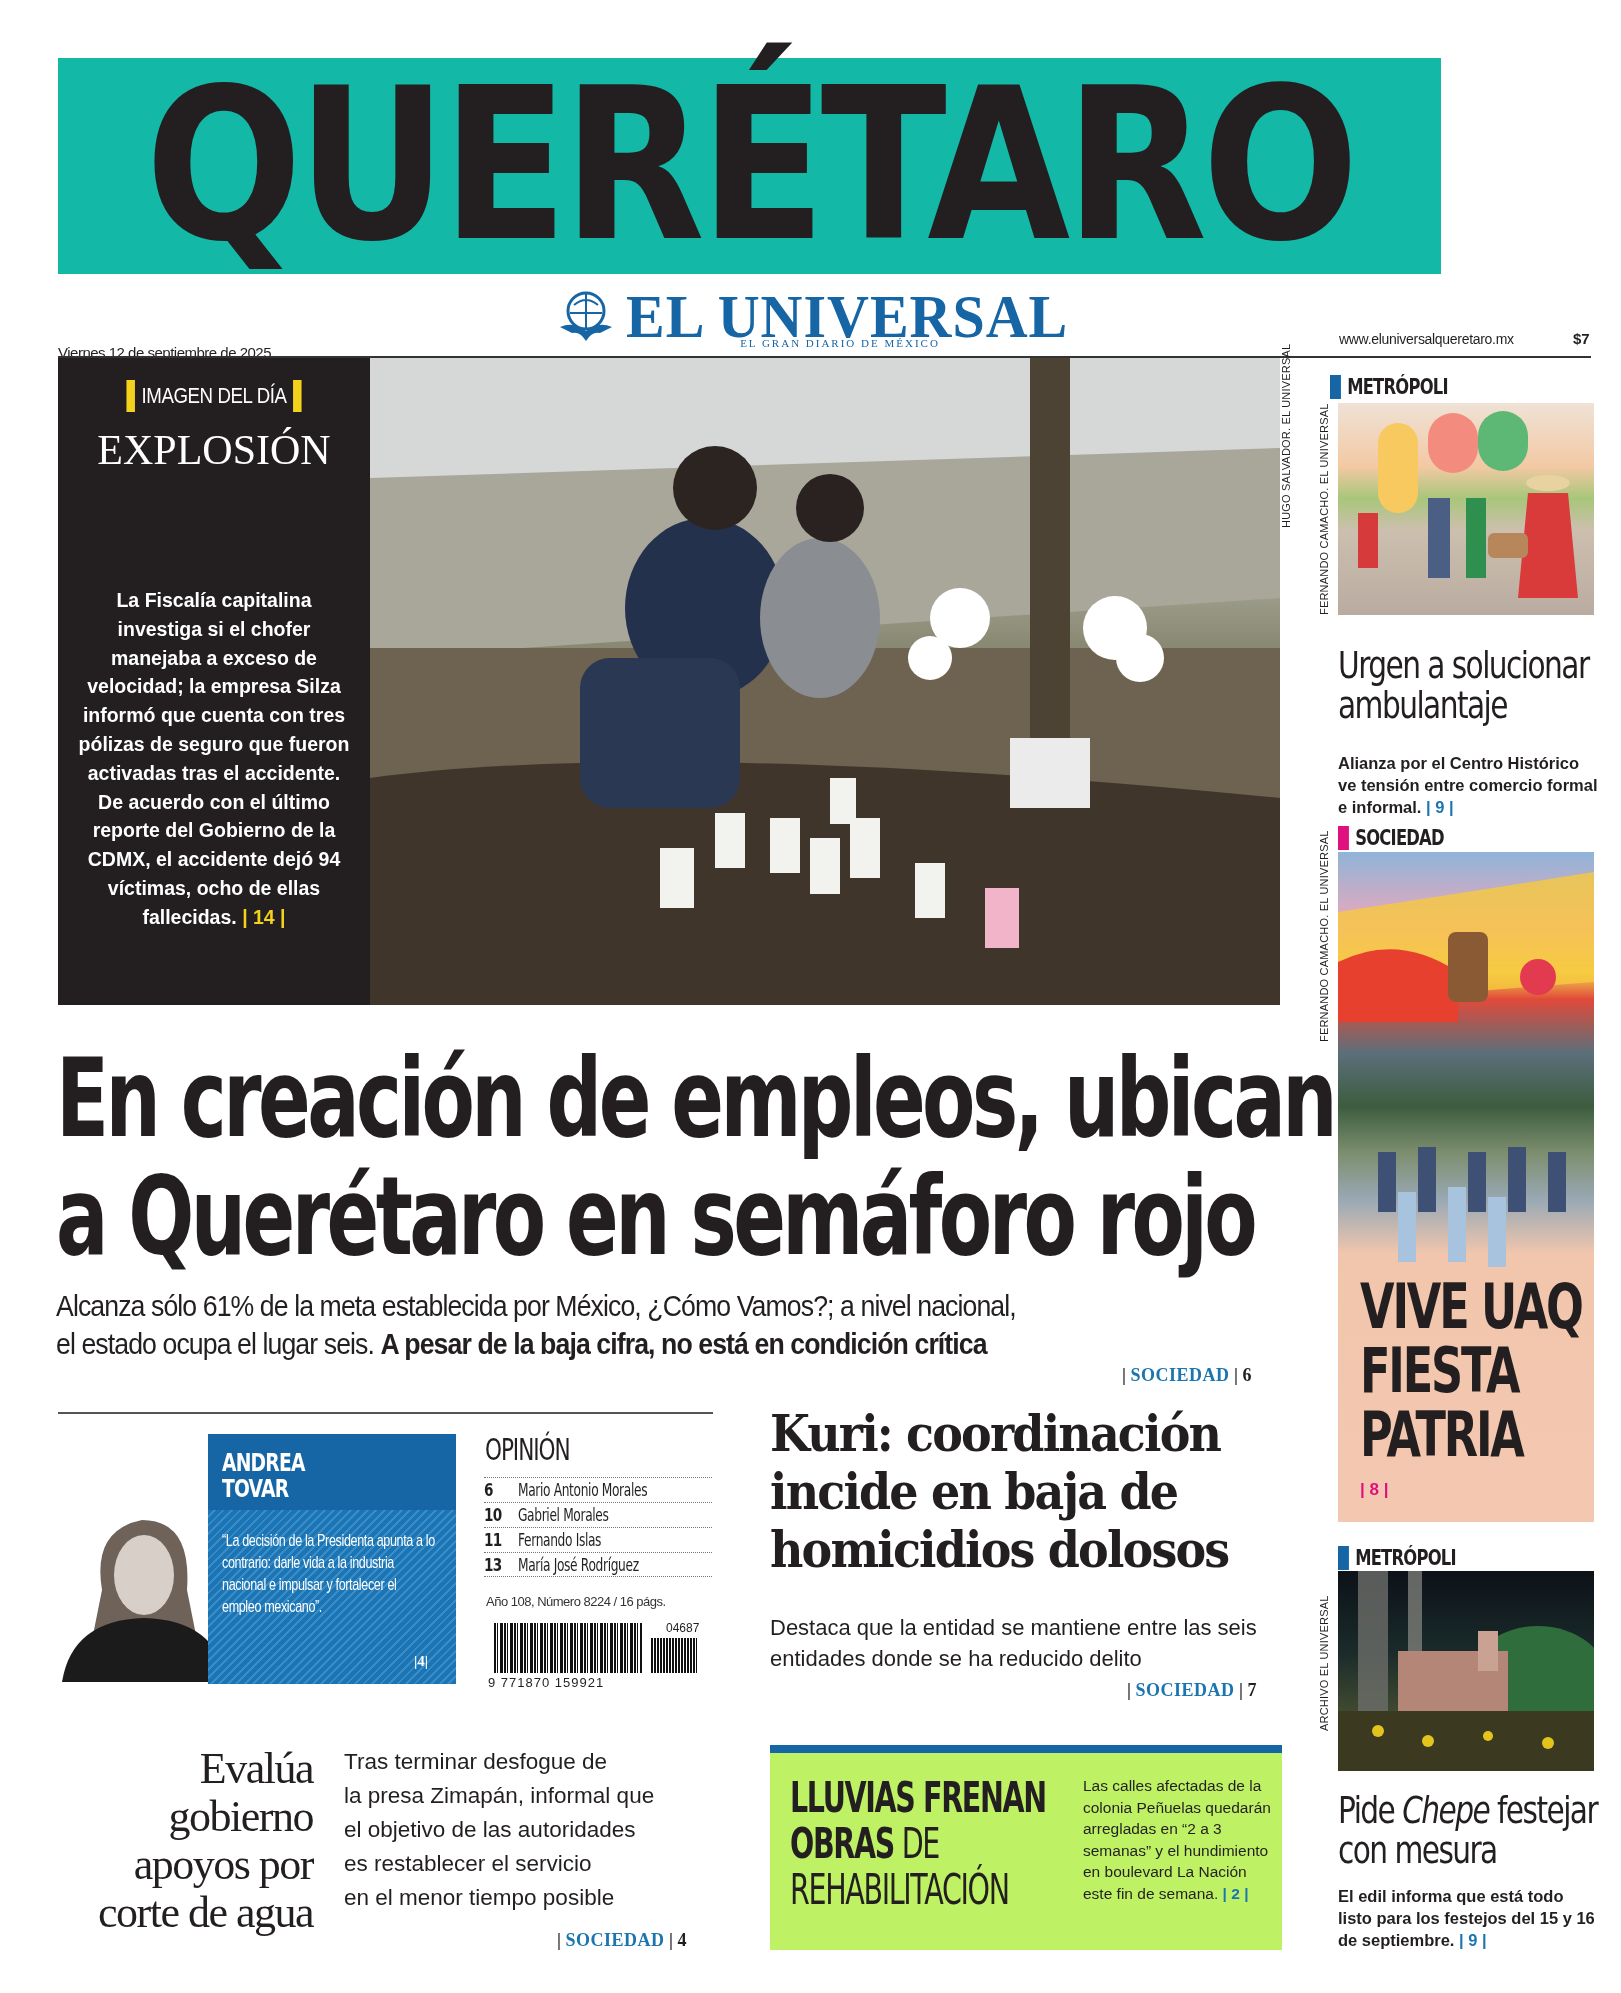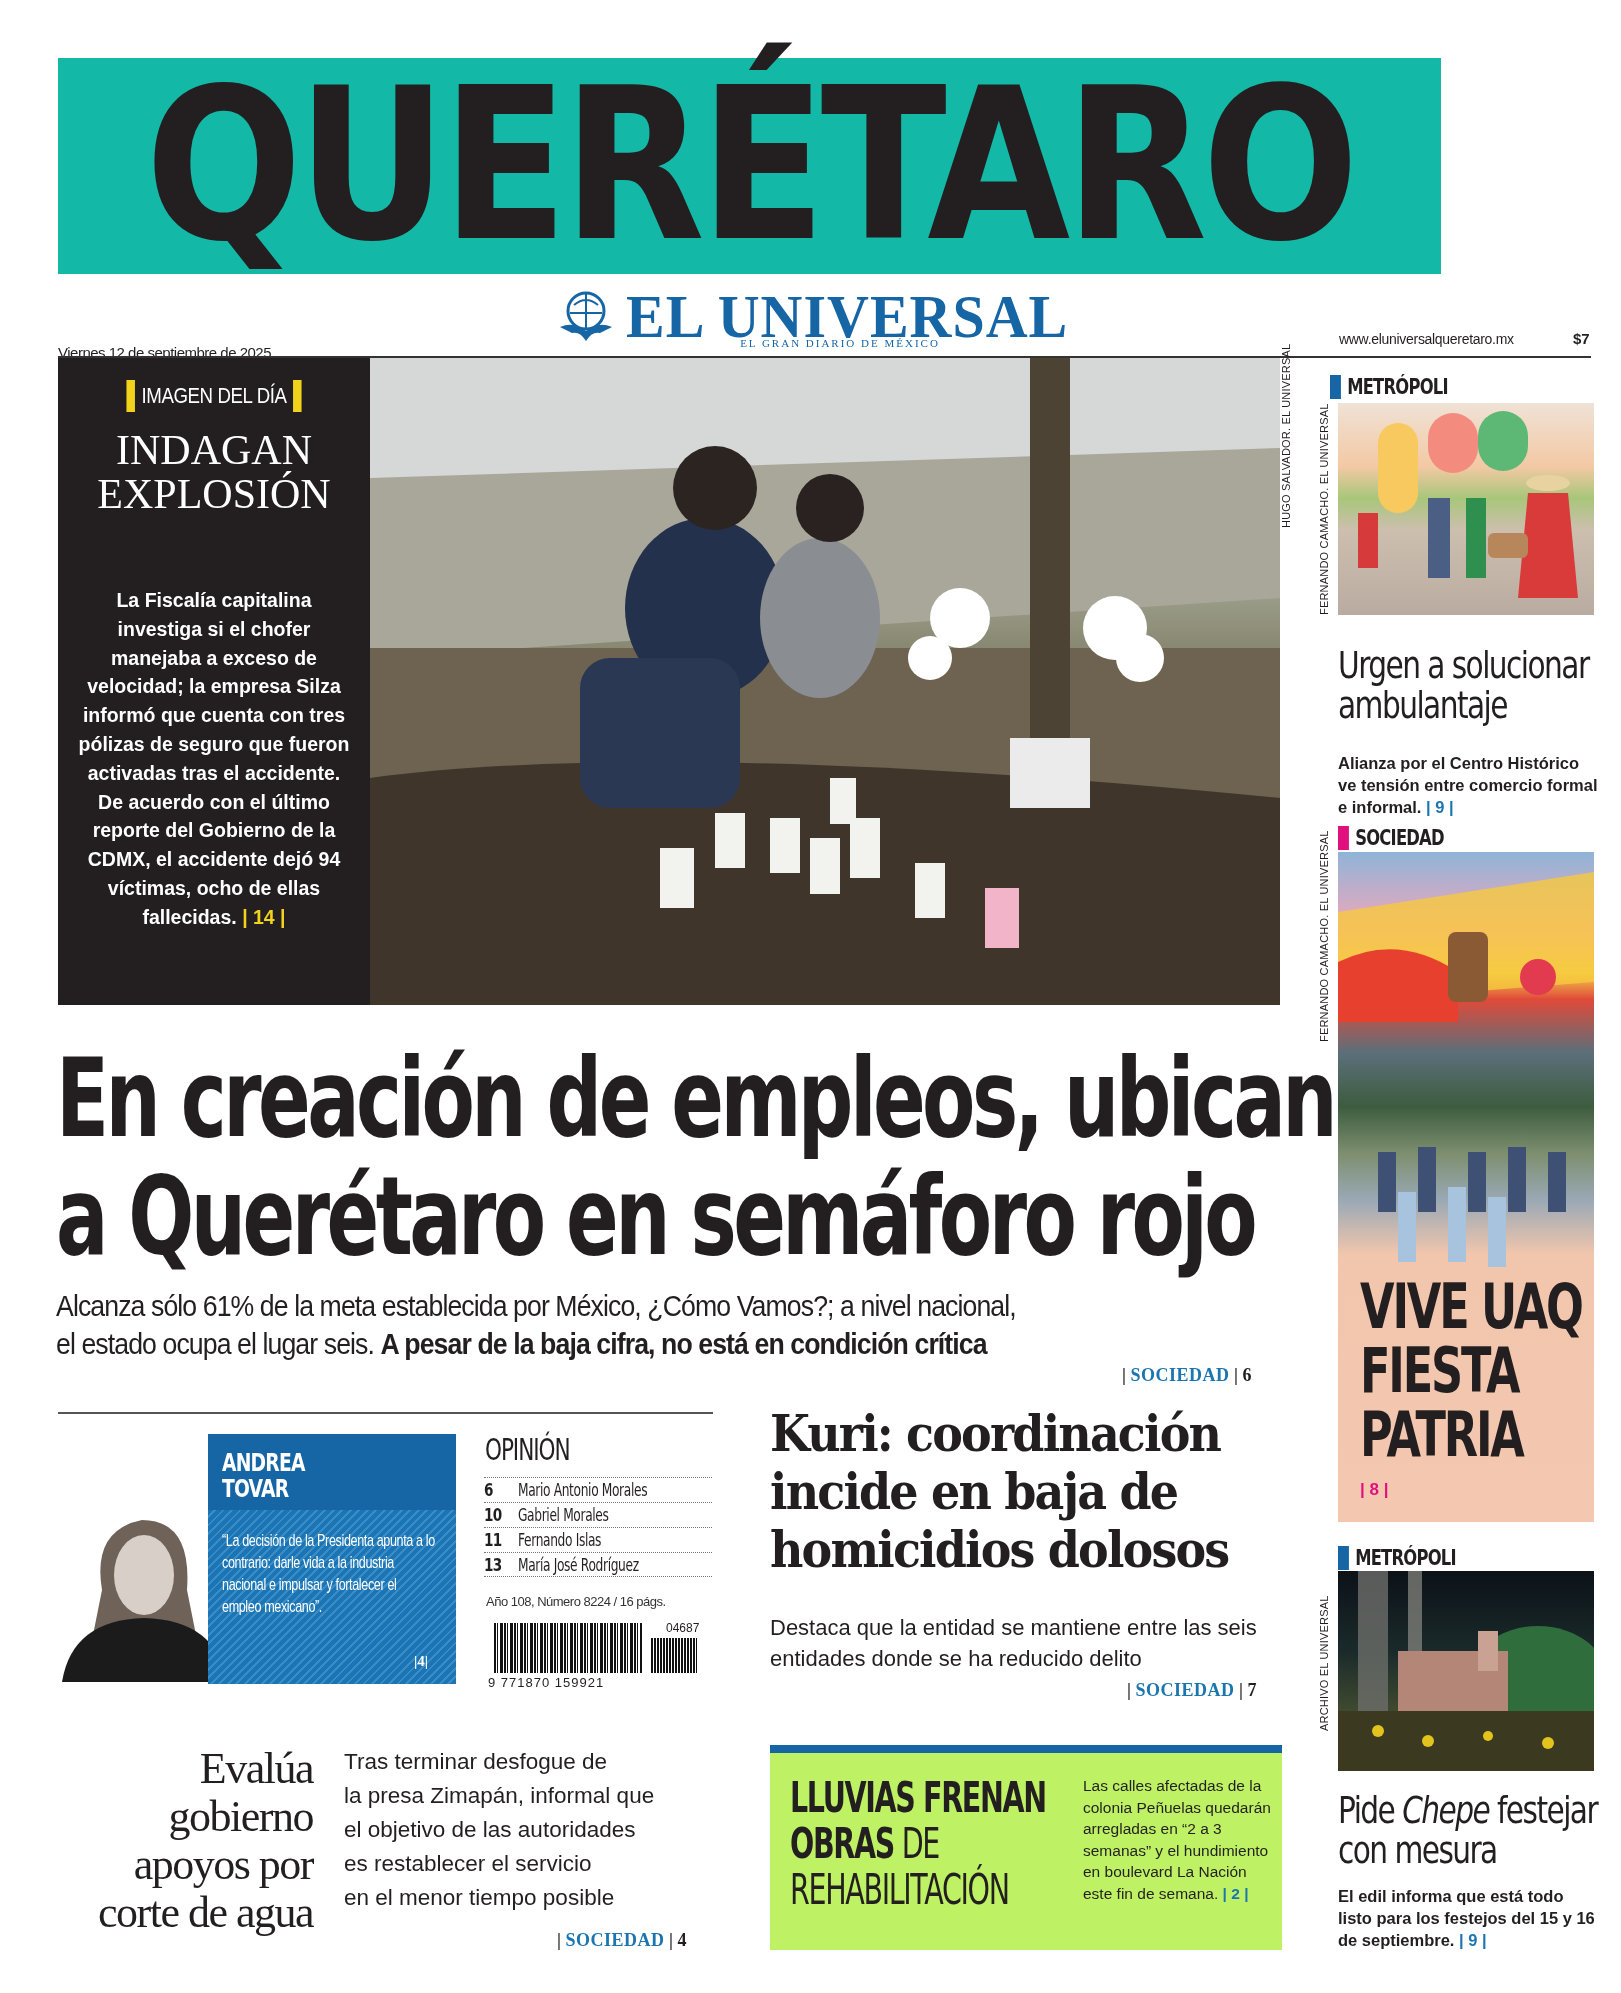--- a/index.html
+++ b/index.html
@@ -109,21 +109,20 @@
 <div class="abs price">$7</div>
 <div class="abs rule-top"></div>
 
 <div class="abs dark-box">
   <div class="kicker">
     <span class="bar"></span>
     <span>IMAGEN DEL DÍA</span>
     <span class="bar"></span>
   </div>
   <div class="dark-headline">
-    <div>INDAGAN</div>
     <div>EXPLOSIÓN</div>
   </div>
   <div class="dark-body">
     <span>La Fiscalía capitalina investiga si el chofer manejaba a exceso de velocidad; la empresa Silza informó que cuenta con tres pólizas de seguro que fueron activadas tras el accidente. De acuerdo con el último reporte del Gobierno de la CDMX, el accidente dejó 94 víctimas, ocho de ellas fallecidas.</span>
     <span class="pageref-y">| 14 |</span>
   </div>
 </div>
 
 <div class="abs main-photo">
   <svg width="910" height="647" viewBox="0 0 910 647">

